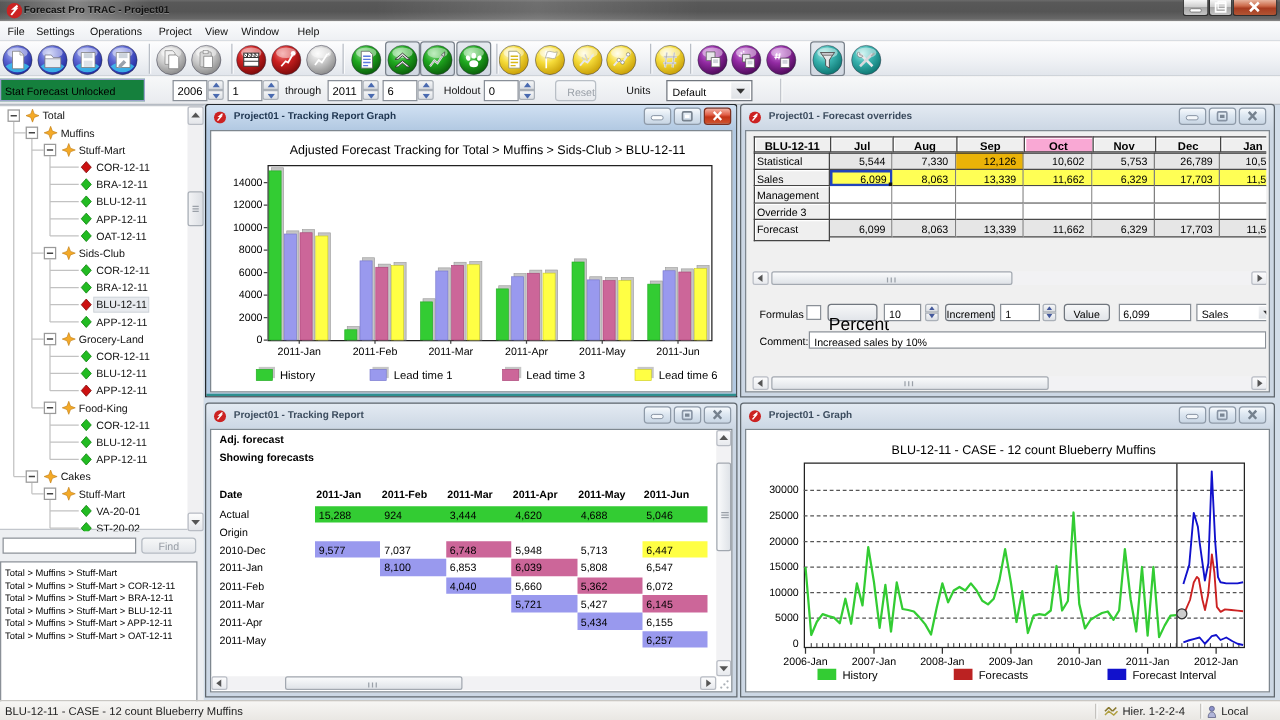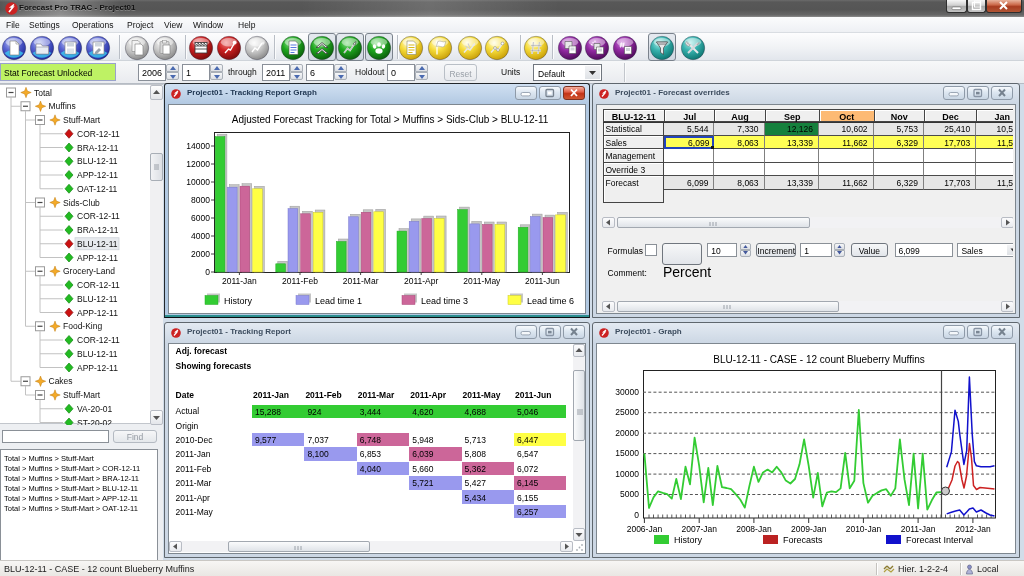--- a/index.html
+++ b/index.html
@@ -15,22 +15,22 @@
 #menubar span{position:absolute;top:3px;font-size:8.5px;color:#111}
 #toolbar1{position:absolute;left:0;top:33px;width:1024px;height:28px;background:linear-gradient(#fdfdfe,#f0f2f5 55%,#e2e6ec);border-bottom:1px solid #cfd4da}
 .tsep{position:absolute;top:2px;width:1px;height:24px;background:#b9bec6;box-shadow:1px 0 0 #fbfcfd}
 #toolbar2{position:absolute;left:0;top:61px;width:1024px;height:23px;background:linear-gradient(#f7f8f9,#e9ebef);border-bottom:1px solid #b6bcc4}
 .t2lbl{position:absolute;top:6px;font-size:8.5px;color:#111}
 .t2in{position:absolute;top:3px;height:17px;background:#fff;border:1px solid #898f98;font-size:9px;padding:3px 0 0 3px;color:#000}
 .spin{position:absolute;top:3px;width:14px;height:17px}
 .spin .u,.spin .d{position:absolute;left:0;width:13px;height:8px;display:block;background:linear-gradient(#f6f7f8,#dcdfe4);border:1px solid #aab0b8}
 .spin .u{top:0;border-radius:2px 2px 0 0}.spin .d{top:8px;border-radius:0 0 2px 2px}
 .spin svg{position:absolute;left:3.5px}
-#statfield{position:absolute;left:0;top:63px;width:116px;height:18px;background:#bef264;border:1px solid #9aa2cc;font-size:8.5px;padding:4px 0 0 3px}
-#resetbtn{position:absolute;left:444px;top:3px;width:33px;height:17px;border:1px solid #b9bfc6;border-radius:3px;background:linear-gradient(#f7f8f9,#e8eaee);color:#9aa0a8;font-size:8.5px;text-align:center;padding-top:4px}
+#statfield{position:absolute;left:0;top:63px;width:116px;height:18px;background:#15803d;border:1px solid #9aa2cc;font-size:8.5px;padding:4px 0 0 3px}
+#resetbtn{position:absolute;left:444px;top:3px;width:33px;height:17px;border:1px solid #b9bfc6;border-radius:3px;background:linear-gradient(#f7f8f9,#e8eaee);color:#9aa0a8;font-size:8.5px;text-align:right;padding-top:4px}
 #unitsdd{position:absolute;left:533px;top:3px;width:69px;height:17px;background:#fff;border:1px solid #70767e;font-size:8.5px;padding:4px 0 0 4px}
 #unitsdd .da{position:absolute;right:1px;top:1px;width:15px;height:13px;background:linear-gradient(#f2f3f5,#dfe2e6)}
 
 #leftpanel{position:absolute;left:0;top:84px;width:163px;height:476px;background:#edeff2}
 #treebox{position:absolute;left:0;top:0;width:163px;height:340px;background:#fff;border:1px solid #c2c6cc;border-left:none}
 #findin{position:absolute;left:2px;top:346px;width:107px;height:13px;background:#fff;border:1px solid #8a9097}
 #findbtn{position:absolute;left:113px;top:346px;width:44px;height:13px;border:1px solid #b4bac2;border-radius:3px;background:linear-gradient(#f6f7f8,#e4e7eb);color:#959ba3;font-size:8.5px;text-align:center;padding-top:1px}
 #listbox{position:absolute;left:0px;top:365px;width:158px;height:191px;background:#fff;border:1px solid #8a9097;font-size:7.5px}
 #listbox div{position:absolute;left:3px;white-space:nowrap}
 
@@ -607,31 +607,31 @@
       </svg></div>
  <div class="mdibtn" style="left:399px"><svg width="20" height="12">
         <path d="M7 2.5 L13 9 M13 2.5 L7 9" stroke="#76828f" stroke-width="2"></path>
       </svg></div>
  <div class="wbody" id="w2body" style="background:#f0f0f0">
       <div style="position:absolute;left:0;top:0;width:416px;height:208px;overflow:hidden">
         <div style="position:absolute;left:5.5px;top:4.2px;width:61.599999999999994px;height:12.600000000000001px;background:#efefef;box-shadow:inset 1px 1px 0 #fff;border:1px solid #444;border-right:none;font-weight:bold;font-size:9px;text-align:center;padding-top:1.5px">BLU-12-11</div>
         <div style="position:absolute;left:67.1px;top:4.2px;width:50.30000000000001px;height:12.600000000000001px;background:#efefef;box-shadow:inset 1px 1px 0 #fff;border:1px solid #444;border-right:none;font-weight:bold;font-size:9px;text-align:center;padding-top:1.5px">Jul</div>
         <div style="position:absolute;left:117.4px;top:4.2px;width:50.19999999999999px;height:12.600000000000001px;background:#efefef;box-shadow:inset 1px 1px 0 #fff;border:1px solid #444;border-right:none;font-weight:bold;font-size:9px;text-align:center;padding-top:1.5px">Aug</div>
         <div style="position:absolute;left:167.6px;top:4.2px;width:54.400000000000006px;height:12.600000000000001px;background:#efefef;box-shadow:inset 1px 1px 0 #fff;border:1px solid #444;border-right:none;font-weight:bold;font-size:9px;text-align:center;padding-top:1.5px">Sep</div>
-        <div style="position:absolute;left:222px;top:4.2px;width:54.60000000000002px;height:12.600000000000001px;background:#fdba74;box-shadow:inset 1px 1px 0 #fff;border:1px solid #444;border-right:none;font-weight:bold;font-size:9px;text-align:center;padding-top:1.5px">Oct</div>
+        <div style="position:absolute;left:222px;top:4.2px;width:54.60000000000002px;height:12.600000000000001px;background:#f9a8d4;box-shadow:inset 1px 1px 0 #fff;border:1px solid #444;border-right:none;font-weight:bold;font-size:9px;text-align:center;padding-top:1.5px">Oct</div>
         <div style="position:absolute;left:276.6px;top:4.2px;width:50.299999999999955px;height:12.600000000000001px;background:#efefef;box-shadow:inset 1px 1px 0 #fff;border:1px solid #444;border-right:none;font-weight:bold;font-size:9px;text-align:center;padding-top:1.5px">Nov</div>
         <div style="position:absolute;left:326.9px;top:4.2px;width:52.30000000000001px;height:12.600000000000001px;background:#efefef;box-shadow:inset 1px 1px 0 #fff;border:1px solid #444;border-right:none;font-weight:bold;font-size:9px;text-align:center;padding-top:1.5px">Dec</div>
         <div style="position:absolute;left:379.2px;top:4.2px;width:52.30000000000001px;height:12.600000000000001px;background:#efefef;box-shadow:inset 1px 1px 0 #fff;border:1px solid #444;border-right:none;border-right:1px solid #333;font-weight:bold;font-size:9px;text-align:center;padding-top:1.5px">Jan</div>
         <div style="position:absolute;left:5.5px;top:16.8px;width:61.599999999999994px;height:13.8px;background:#efefef;box-shadow:inset 1px 1px 0 #fff;border:1px solid #444;border-top:none;font-size:8.5px;padding:2px 0 0 2px">Statistical</div>
         <div style="position:absolute;left:67.1px;top:16.8px;width:50.30000000000001px;height:13.8px;background:#e6e6e6;border-right:1px solid #808080;border-bottom:1px solid #4a4a4a;padding:1px 5px 0 0;font-size:8.5px;text-align:right;padding-top:2px">5,544</div>
         <div style="position:absolute;left:117.4px;top:16.8px;width:50.19999999999999px;height:13.8px;background:#e6e6e6;border-right:1px solid #808080;border-bottom:1px solid #4a4a4a;padding:1px 5px 0 0;font-size:8.5px;text-align:right;padding-top:2px">7,330</div>
-        <div style="position:absolute;left:167.6px;top:16.8px;width:54.400000000000006px;height:13.8px;background:#15803d;border-right:1px solid #808080;border-bottom:1px solid #4a4a4a;padding:1px 5px 0 0;font-size:8.5px;text-align:right;padding-top:2px">12,126</div>
+        <div style="position:absolute;left:167.6px;top:16.8px;width:54.400000000000006px;height:13.8px;background:#eab308;border-right:1px solid #808080;border-bottom:1px solid #4a4a4a;padding:1px 5px 0 0;font-size:8.5px;text-align:right;padding-top:2px">12,126</div>
         <div style="position:absolute;left:222px;top:16.8px;width:54.60000000000002px;height:13.8px;background:#e6e6e6;border-right:1px solid #808080;border-bottom:1px solid #4a4a4a;padding:1px 5px 0 0;font-size:8.5px;text-align:right;padding-top:2px">10,602</div>
         <div style="position:absolute;left:276.6px;top:16.8px;width:50.299999999999955px;height:13.8px;background:#e6e6e6;border-right:1px solid #808080;border-bottom:1px solid #4a4a4a;padding:1px 5px 0 0;font-size:8.5px;text-align:right;padding-top:2px">5,753</div>
-        <div style="position:absolute;left:326.9px;top:16.8px;width:52.30000000000001px;height:13.8px;background:#e6e6e6;border-right:1px solid #808080;border-bottom:1px solid #4a4a4a;padding:1px 5px 0 0;font-size:8.5px;text-align:right;padding-top:2px">25,410</div>
+        <div style="position:absolute;left:326.9px;top:16.8px;width:52.30000000000001px;height:13.8px;background:#e6e6e6;border-right:1px solid #808080;border-bottom:1px solid #4a4a4a;padding:1px 5px 0 0;font-size:8.5px;text-align:right;padding-top:2px">26,789</div>
         <div style="position:absolute;left:379.2px;top:16.8px;width:52.30000000000001px;height:13.8px;background:#e6e6e6;border-right:1px solid #808080;border-bottom:1px solid #4a4a4a;padding:1px 5px 0 0;font-size:8.5px;text-align:right;padding-top:2px">10,534</div>
         <div style="position:absolute;left:5.5px;top:30.6px;width:61.599999999999994px;height:13.799999999999997px;background:#efefef;box-shadow:inset 1px 1px 0 #fff;border:1px solid #444;border-top:none;font-size:8.5px;padding:2px 0 0 2px">Sales</div>
         <div style="position:absolute;left:67.1px;top:30.6px;width:50.30000000000001px;height:13.799999999999997px;background:#ffff55;border:2px solid #2244bb;font-size:8.5px;text-align:right;padding:0 3px 0 0">6,099<span style="position:absolute;right:-2px;bottom:-2px;width:3px;height:3px;background:#111"></span></div>
         <div style="position:absolute;left:117.4px;top:30.6px;width:50.19999999999999px;height:13.799999999999997px;background:#ffff55;border-right:1px solid #808080;border-bottom:1px solid #4a4a4a;padding:1px 5px 0 0;font-size:8.5px;text-align:right;padding-top:2px">8,063</div>
         <div style="position:absolute;left:167.6px;top:30.6px;width:54.400000000000006px;height:13.799999999999997px;background:#ffff55;border-right:1px solid #808080;border-bottom:1px solid #4a4a4a;padding:1px 5px 0 0;font-size:8.5px;text-align:right;padding-top:2px">13,339</div>
         <div style="position:absolute;left:222px;top:30.6px;width:54.60000000000002px;height:13.799999999999997px;background:#ffff55;border-right:1px solid #808080;border-bottom:1px solid #4a4a4a;padding:1px 5px 0 0;font-size:8.5px;text-align:right;padding-top:2px">11,662</div>
         <div style="position:absolute;left:276.6px;top:30.6px;width:50.299999999999955px;height:13.799999999999997px;background:#ffff55;border-right:1px solid #808080;border-bottom:1px solid #4a4a4a;padding:1px 5px 0 0;font-size:8.5px;text-align:right;padding-top:2px">6,329</div>
         <div style="position:absolute;left:326.9px;top:30.6px;width:52.30000000000001px;height:13.799999999999997px;background:#ffff55;border-right:1px solid #808080;border-bottom:1px solid #4a4a4a;padding:1px 5px 0 0;font-size:8.5px;text-align:right;padding-top:2px">17,703</div>
         <div style="position:absolute;left:379.2px;top:30.6px;width:52.30000000000001px;height:13.799999999999997px;background:#ffff55;border-right:1px solid #808080;border-bottom:1px solid #4a4a4a;padding:1px 5px 0 0;font-size:8.5px;text-align:right;padding-top:2px">11,594</div>
         <div style="position:absolute;left:5.5px;top:44.4px;width:61.599999999999994px;height:13.399999999999999px;background:#efefef;box-shadow:inset 1px 1px 0 #fff;border:1px solid #444;border-top:none;font-size:8.5px;padding:2px 0 0 2px">Management</div>
@@ -643,21 +643,21 @@
         <div style="position:absolute;left:326.9px;top:44.4px;width:52.30000000000001px;height:13.399999999999999px;background:#fff;border-right:1px solid #808080;border-bottom:1px solid #4a4a4a;padding:1px 5px 0 0;font-size:8.5px;text-align:right;padding-top:2px"></div>
         <div style="position:absolute;left:379.2px;top:44.4px;width:52.30000000000001px;height:13.399999999999999px;background:#fff;border-right:1px solid #808080;border-bottom:1px solid #4a4a4a;padding:1px 5px 0 0;font-size:8.5px;text-align:right;padding-top:2px"></div>
         <div style="position:absolute;left:5.5px;top:57.8px;width:61.599999999999994px;height:13.400000000000006px;background:#efefef;box-shadow:inset 1px 1px 0 #fff;border:1px solid #444;border-top:none;font-size:8.5px;padding:2px 0 0 2px">Override 3</div>
         <div style="position:absolute;left:67.1px;top:57.8px;width:50.30000000000001px;height:13.400000000000006px;background:#fff;border-right:1px solid #808080;border-bottom:1px solid #4a4a4a;padding:1px 5px 0 0;font-size:8.5px;text-align:right;padding-top:2px"></div>
         <div style="position:absolute;left:117.4px;top:57.8px;width:50.19999999999999px;height:13.400000000000006px;background:#fff;border-right:1px solid #808080;border-bottom:1px solid #4a4a4a;padding:1px 5px 0 0;font-size:8.5px;text-align:right;padding-top:2px"></div>
         <div style="position:absolute;left:167.6px;top:57.8px;width:54.400000000000006px;height:13.400000000000006px;background:#fff;border-right:1px solid #808080;border-bottom:1px solid #4a4a4a;padding:1px 5px 0 0;font-size:8.5px;text-align:right;padding-top:2px"></div>
         <div style="position:absolute;left:222px;top:57.8px;width:54.60000000000002px;height:13.400000000000006px;background:#fff;border-right:1px solid #808080;border-bottom:1px solid #4a4a4a;padding:1px 5px 0 0;font-size:8.5px;text-align:right;padding-top:2px"></div>
         <div style="position:absolute;left:276.6px;top:57.8px;width:50.299999999999955px;height:13.400000000000006px;background:#fff;border-right:1px solid #808080;border-bottom:1px solid #4a4a4a;padding:1px 5px 0 0;font-size:8.5px;text-align:right;padding-top:2px"></div>
         <div style="position:absolute;left:326.9px;top:57.8px;width:52.30000000000001px;height:13.400000000000006px;background:#fff;border-right:1px solid #808080;border-bottom:1px solid #4a4a4a;padding:1px 5px 0 0;font-size:8.5px;text-align:right;padding-top:2px"></div>
         <div style="position:absolute;left:379.2px;top:57.8px;width:52.30000000000001px;height:13.400000000000006px;background:#fff;border-right:1px solid #808080;border-bottom:1px solid #4a4a4a;padding:1px 5px 0 0;font-size:8.5px;text-align:right;padding-top:2px"></div>
-        <div style="position:absolute;left:5.5px;top:71.2px;width:61.599999999999994px;height:27px;background:#efefef;box-shadow:inset 1px 1px 0 #fff;border:1px solid #444;border-top:none;font-size:8.5px;padding:2px 0 0 2px">Forecast</div>
+        <div style="position:absolute;left:5.5px;top:71.2px;width:61.599999999999994px;height:17px;background:#efefef;box-shadow:inset 1px 1px 0 #fff;border:1px solid #444;border-top:none;font-size:8.5px;padding:2px 0 0 2px">Forecast</div>
         <div style="position:absolute;left:67.1px;top:71.2px;width:50.30000000000001px;height:13.899999999999991px;background:#e6e6e6;border-right:1px solid #808080;border-bottom:1px solid #4a4a4a;padding:1px 5px 0 0;font-size:8.5px;text-align:right;padding-top:2px">6,099</div>
         <div style="position:absolute;left:117.4px;top:71.2px;width:50.19999999999999px;height:13.899999999999991px;background:#e6e6e6;border-right:1px solid #808080;border-bottom:1px solid #4a4a4a;padding:1px 5px 0 0;font-size:8.5px;text-align:right;padding-top:2px">8,063</div>
         <div style="position:absolute;left:167.6px;top:71.2px;width:54.400000000000006px;height:13.899999999999991px;background:#e6e6e6;border-right:1px solid #808080;border-bottom:1px solid #4a4a4a;padding:1px 5px 0 0;font-size:8.5px;text-align:right;padding-top:2px">13,339</div>
         <div style="position:absolute;left:222px;top:71.2px;width:54.60000000000002px;height:13.899999999999991px;background:#e6e6e6;border-right:1px solid #808080;border-bottom:1px solid #4a4a4a;padding:1px 5px 0 0;font-size:8.5px;text-align:right;padding-top:2px">11,662</div>
         <div style="position:absolute;left:276.6px;top:71.2px;width:50.299999999999955px;height:13.899999999999991px;background:#e6e6e6;border-right:1px solid #808080;border-bottom:1px solid #4a4a4a;padding:1px 5px 0 0;font-size:8.5px;text-align:right;padding-top:2px">6,329</div>
         <div style="position:absolute;left:326.9px;top:71.2px;width:52.30000000000001px;height:13.899999999999991px;background:#e6e6e6;border-right:1px solid #808080;border-bottom:1px solid #4a4a4a;padding:1px 5px 0 0;font-size:8.5px;text-align:right;padding-top:2px">17,703</div>
         <div style="position:absolute;left:379.2px;top:71.2px;width:52.30000000000001px;height:13.899999999999991px;background:#e6e6e6;border-right:1px solid #808080;border-bottom:1px solid #4a4a4a;padding:1px 5px 0 0;font-size:8.5px;text-align:right;padding-top:2px">11,594</div>
         <div style="position:absolute;left:5.5px;top:16.8px;width:426.0px;height:1px;background:#333"></div>
         <div style="position:absolute;left:5px;top:112.3px;width:412px;height:11px;background:#f2f2f4">
           <div style="position:absolute;left:0;top:0;width:13px;height:11px;background:linear-gradient(#fcfcfd,#e8eaee);border:1px solid #b8bcc4;border-radius:2px"><svg width="11" height="9">
@@ -667,21 +667,21 @@
               <path d="M4 1.5 L8 4.5 L4 7.5 Z" fill="#555"></path>
             </svg></div>
           <div style="position:absolute;left:15px;top:0;width:193px;height:11px;background:linear-gradient(#fafbfc,#dfe3e8);border:1px solid #a2a8b0;border-radius:2px">
             <svg style="position:absolute;left:90.5px;top:2.5px" width="12" height="6">
               <path d="M1 1 v4 M4 1 v4 M7 1 v4" stroke="#9aa0a8" stroke-width="1"></path>
             </svg>
           </div>
         </div>
         <div style="position:absolute;left:10.6px;top:141px;font-size:8.5px">Formulas</div>
         <div style="position:absolute;left:48.3px;top:139px;width:12px;height:12px;background:#fff;border:1px solid #8a9097"></div>
-        <div style="position:absolute;left:65px;top:137.6px;width:39.8px;height:14px;border:1px solid #70767e;border-radius:3px;background:linear-gradient(#f6f7f8,#e2e5ea);font-size:14px;text-align:center;padding-top:20px">Percent</div>
+        <div style="position:absolute;left:65px;top:137.6px;width:39.8px;height:14px;border:1px solid #70767e;border-radius:3px;background:linear-gradient(#f6f7f8,#e2e5ea);font-size:14px;text-align:center;padding-top:7px">Percent</div>
         <div style="position:absolute;left:110.3px;top:137.6px;width:30.1px;height:14px;background:#fff;border:1px solid #8a9097;font-size:8.5px;padding:2.5px 0 0 3px">10</div>
         <div style="position:absolute;left:142.5px;top:137.6px;width:11px;height:14px">
           <div style="position:absolute;left:0;top:0;width:11px;height:7px;background:linear-gradient(#f6f7f8,#dcdfe4);border:1px solid #aab0b8;border-radius:2px 2px 0 0"></div>
           <div style="position:absolute;left:0;top:7px;width:11px;height:7px;background:linear-gradient(#f6f7f8,#dcdfe4);border:1px solid #aab0b8;border-radius:0 0 2px 2px"></div>
           <svg style="position:absolute;left:3px;top:2px" width="5" height="3.5">
             <path d="M2.5 0 L5 3.5 L0 3.5 Z" fill="#44599c"></path>
           </svg>
           <svg style="position:absolute;left:3px;top:8.5px" width="5" height="3.5">
             <path d="M2.5 3.5 L5 0 L0 0 Z" fill="#44599c"></path>
           </svg>
@@ -697,20 +697,21 @@
           <svg style="position:absolute;left:3px;top:8.5px" width="5" height="3.5">
             <path d="M2.5 3.5 L5 0 L0 0 Z" fill="#44599c"></path>
           </svg>
         </div>
         <div style="position:absolute;left:253.5px;top:137.6px;width:37.7px;height:14px;border:1px solid #70767e;border-radius:3px;background:linear-gradient(#f6f7f8,#e2e5ea);font-size:8.5px;text-align:center;padding-top:2.5px">Value</div>
         <div style="position:absolute;left:297.5px;top:137.6px;width:58.7px;height:14px;background:#fff;border:1px solid #8a9097;font-size:8.5px;padding:2.5px 0 0 3px">6,099</div>
         <div style="position:absolute;left:360.4px;top:137.6px;width:64.6px;height:14px;background:#fff;border:1px solid #8a9097;font-size:8.5px;padding:2.5px 0 0 3px">Sales<span style="position:absolute;right:1px;top:1px;width:13px;height:10px;background:linear-gradient(#f2f3f5,#dfe2e6)"><svg width="13" height="10">
               <path d="M3.5 3.5 L9.5 3.5 L6.5 7 Z" fill="#333"></path>
             </svg></span></div>
         <div style="position:absolute;left:10.6px;top:163px;font-size:8.5px">Comment:</div>
+        <div style="position:absolute;left:50.4px;top:160px;width:365.6px;height:14px;background:#fff;border:1px solid #8a9097;font-size:8.5px;padding:2.5px 0 0 3px">Increased sales by 10%</div>
         <div style="position:absolute;left:5px;top:195.7px;width:412px;height:11px;background:#f2f2f4">
           <div style="position:absolute;left:0;top:0;width:13px;height:11px;background:linear-gradient(#fcfcfd,#e8eaee);border:1px solid #b8bcc4;border-radius:2px"><svg width="11" height="9">
               <path d="M7 1.5 L3 4.5 L7 7.5 Z" fill="#555"></path>
             </svg></div>
           <div style="position:absolute;right:0;top:0;width:13px;height:11px;background:linear-gradient(#fcfcfd,#e8eaee);border:1px solid #b8bcc4;border-radius:2px"><svg width="11" height="9">
               <path d="M4 1.5 L8 4.5 L4 7.5 Z" fill="#555"></path>
             </svg></div>
           <div style="position:absolute;left:15px;top:0;width:222px;height:11px;background:linear-gradient(#fafbfc,#dfe3e8);border:1px solid #a2a8b0;border-radius:2px">
             <svg style="position:absolute;left:105.0px;top:2.5px" width="12" height="6">
               <path d="M1 1 v4 M4 1 v4 M7 1 v4" stroke="#9aa0a8" stroke-width="1"></path>

